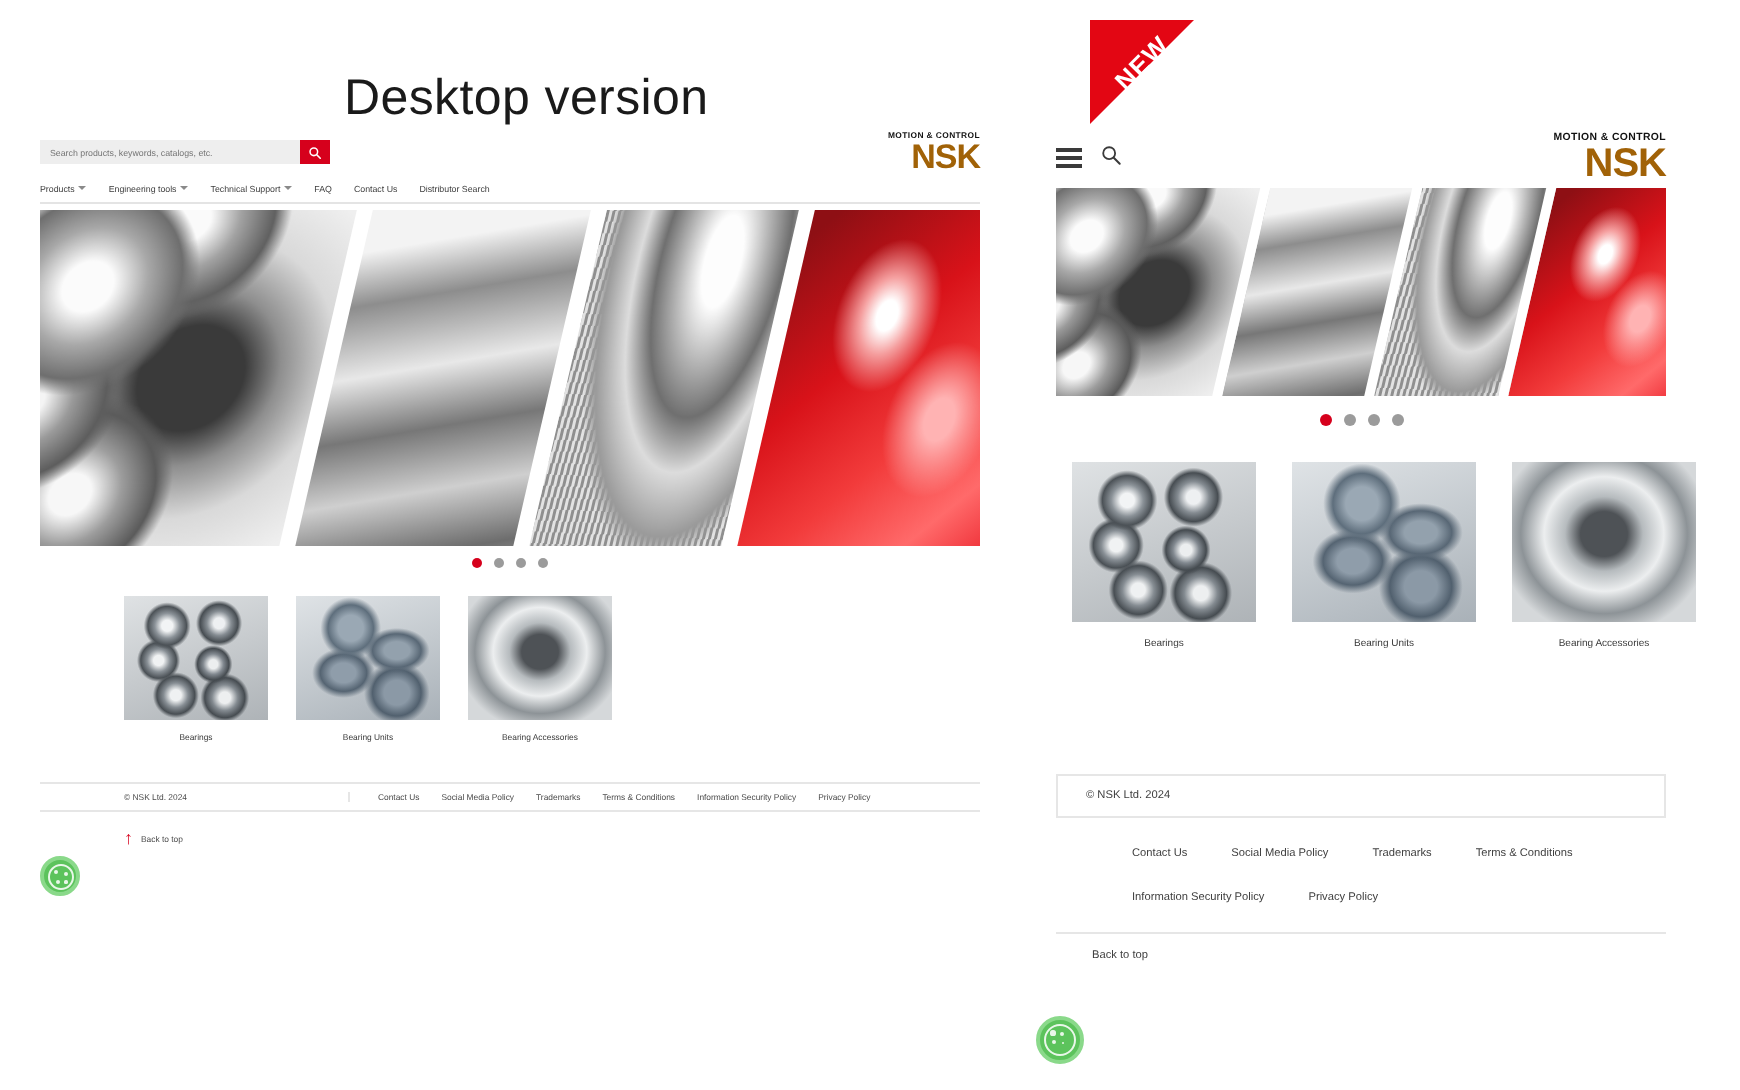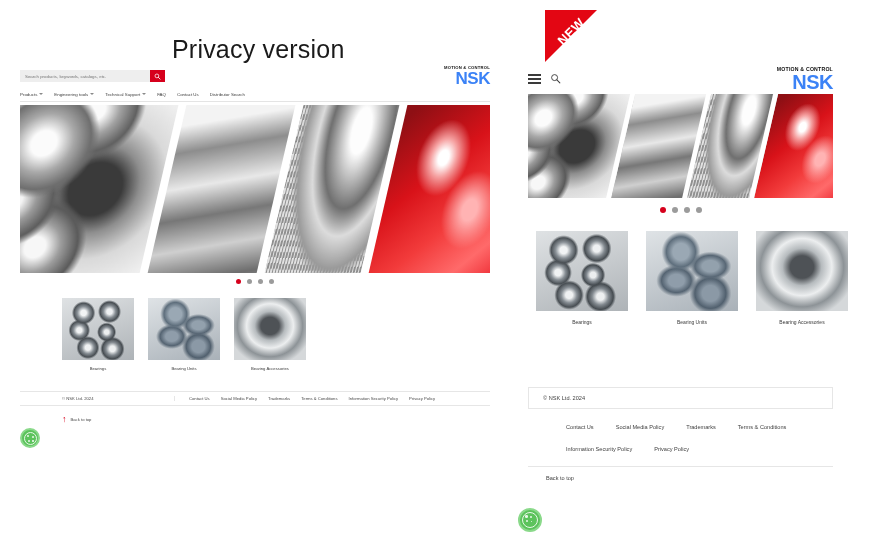--- a/index.html
+++ b/index.html
@@ -42,21 +42,21 @@
     font-family: "Liberation Sans", sans-serif;
   }
 
   
   .nsk-logo { text-align: right; line-height: 1; }
   .nsk-logo .tag {
     font-size: 4.2px; font-weight: bold; color: #111;
     letter-spacing: .2px; white-space: nowrap; margin-bottom: 1px;
   }
   .nsk-logo .word {
-    font-size: 17px; font-weight: bold; color: #3b82f6;
+    font-size: 17px; font-weight: bold; color: #a16207;
     letter-spacing: -.5px; line-height: .9;
     font-family: "Liberation Sans", sans-serif;
   }
   .nsk-logo.big .tag { font-size: 5.2px; }
   .nsk-logo.big .word { font-size: 20px; }
 
   
   .hero { position: relative; overflow: hidden; background:#cfcfcf; }
   .hero .panel { position:absolute; top:-12%; height:124%; }
   .hero .p1 { left:-6%;  width:40%;
@@ -208,21 +208,21 @@
   #p-backtop .label { font-size:5.6px; color:#3f3f3f; }
   #p-cookie { position:absolute; left:-10px; top:440px; }
   #p-cookie .cookie { width:24px; height:24px; }
   #p-cookie .cookie .inner { width:16px; height:16px; }
 </style>
 </head>
 <body>
 
 <div id="stage">
 
-  <div class="section-title" id="desktop-title">Privacy version</div>
+  <div class="section-title" id="desktop-title">Desktop version</div>
 
   <div id="desktop">
 
     <div id="d-searchbar">
       <input id="d-search-input" type="text" placeholder="Search products, keywords, catalogs, etc." style="">
       <button id="d-search-btn">
         <svg viewBox="0 0 24 24">
           <circle cx="10" cy="10" r="6.5" fill="none" stroke="#fff" stroke-width="2.6"></circle>
           <line x1="15" y1="15" x2="21" y2="21" stroke="#fff" stroke-width="2.8" stroke-linecap="round"></line>
         </svg>

